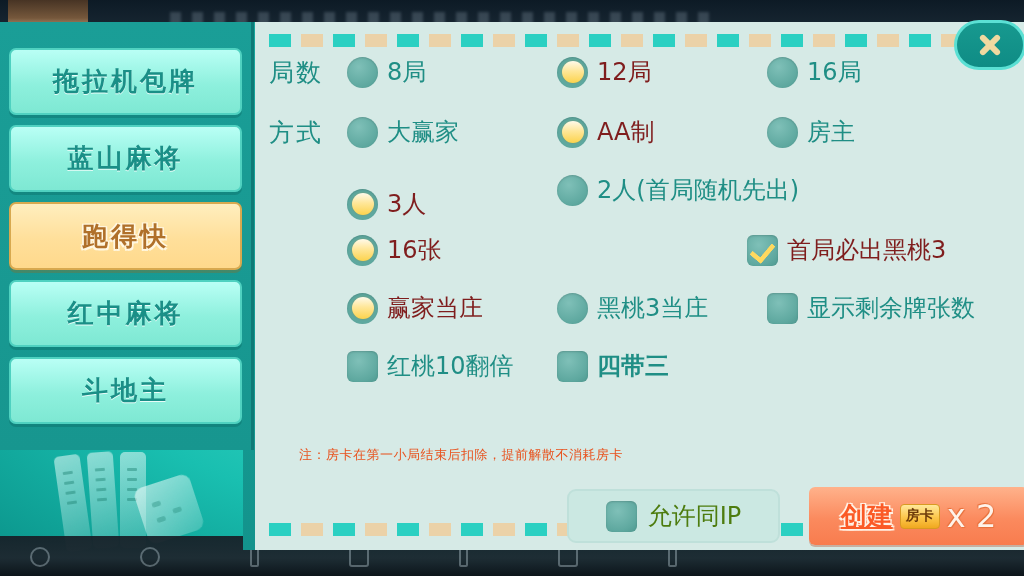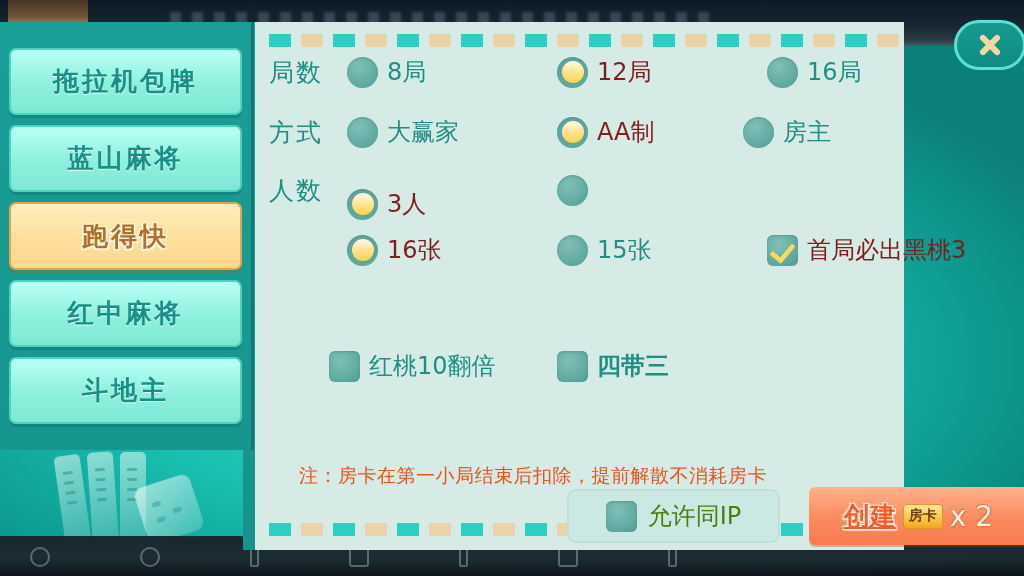--- a/index.html
+++ b/index.html
@@ -152,21 +152,21 @@
     color: #b0702a;
     text-shadow:
       -1.5px -1.5px 0 #fff7e2, 1.5px -1.5px 0 #fff7e2,
       -1.5px 1.5px 0 #fff7e2, 1.5px 1.5px 0 #fff7e2;
   }
 
   
   .panel {
     position: absolute;
     left: 243px; top: 22px;
-    width: 661px;
+    width: 781px;
     height: 528px;
     background: #d6eae6;
     box-sizing: border-box;
     z-index: 4;
   }
   .panel-inner {
     position: absolute;
     inset: 12px 0 14px 14px;
   }
   .dash-top, .dash-bottom {
@@ -262,22 +262,22 @@
     border: solid #ffd95e;
     border-width: 0 5px 5px 0;
     transform: rotate(40deg);
     border-radius: 1px;
   }
 
   
   .note {
     position: absolute;
     left: 42px;
-    top: 429px;
-    font-size: 19px;
+    top: 412px;
+    font-size: 13px;
     color: #e8531f;
     white-space: nowrap;
     letter-spacing: .5px;
   }
 
   
   .ip-box {
     position: absolute;
     left: 310px;
     top: 455px;
@@ -324,21 +324,21 @@
     border: 1px solid #d99a22;
     display: flex;
     align-items: center;
     justify-content: center;
     font-size: 14px;
     font-weight: bold;
     color: #6e3c0a;
     box-sizing: border-box;
   }
   .mult {
-    font-size: 28px;
+    font-size: 32px;
     color: #fff3ea;
     text-shadow: 0 0 2px rgba(200,90,40,.8), -1px -1px 0 #f07a45, 1px 1px 0 #f07a45;
   }
 
   
   .close-btn {
     position: absolute;
     right: -2px;
     top: 20px;
     width: 72px;
@@ -446,52 +446,63 @@
           <div class="row" style="top: 60px; width: 100%;">
             <div class="row-label">方式</div>
             <div class="opt" style="left: 78px;">
               <span class="radio"></span>
               <span class="txt">大赢家</span>
             </div>
             <div class="opt on" style="left: 288px;">
               <span class="radio on"></span>
               <span class="txt">AA制</span>
             </div>
-            <div class="opt" style="left: 474px;">
+            <div class="opt" style="left: 498px;">
               <span class="radio"></span>
               <span class="txt">房主</span>
             </div>
           </div>
           <div class="row" style="top: 118px; width: 100%;">
-            <div class="row-label">人数</div>
             <div class="opt on" style="left: 78px; margin-top: 28px;">
               <span class="radio on"></span>
               <span class="txt">3人</span>
             </div>
             <div class="opt" style="left: 288px;">
               <span class="radio"></span>
+              <span class="txt">2人(首局随机先出)</span>
             </div>
           </div>
           <div class="row" style="top: 178px; width: 100%;">
             <div class="opt on" style="left: 78px;">
               <span class="radio on"></span>
               <span class="txt">16张</span>
             </div>
+            <div class="opt on" style="left: 478px;">
+              <span class="checkbox on"></span>
+              <span class="txt">首局必出黑桃3</span>
+            </div>
+          </div>
+          <div class="row" style="top: 236px; width: 100%;">
+            <div class="row-label"></div>
+            <div class="opt on" style="left: 78px;">
+              <span class="radio on"></span>
+              <span class="txt">赢家当庄</span>
+            </div>
             <div class="opt" style="left: 288px;">
               <span class="radio"></span>
-              <span class="txt">15张</span>
-            </div>
-            <div class="opt on" style="left: 498px;">
-              <span class="checkbox on"></span>
-              <span class="txt">首局必出黑桃3</span>
+              <span class="txt">黑桃3当庄</span>
+            </div>
+            <div class="opt" style="left: 498px;">
+              <span class="checkbox"></span>
+              <span class="txt">显示剩余牌张数</span>
             </div>
           </div>
           <div class="row" style="top: 294px; width: 100%;">
             <div class="row-label"></div>
-            <div class="opt" style="left: 60px;">
+            <div class="opt" style="left: 78px;">
               <span class="checkbox"></span>
               <span class="txt">红桃10翻倍</span>
             </div>
             <div class="opt" style="left: 288px; font-weight: bold;">
               <span class="checkbox"></span>
               <span class="txt">四带三</span>
             </div>
           </div>
         </div>
 

